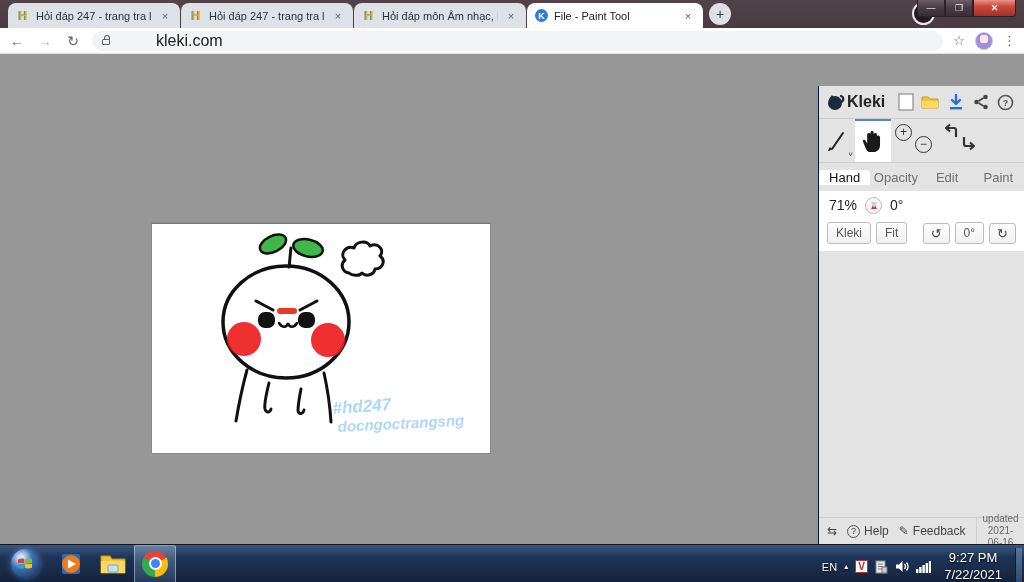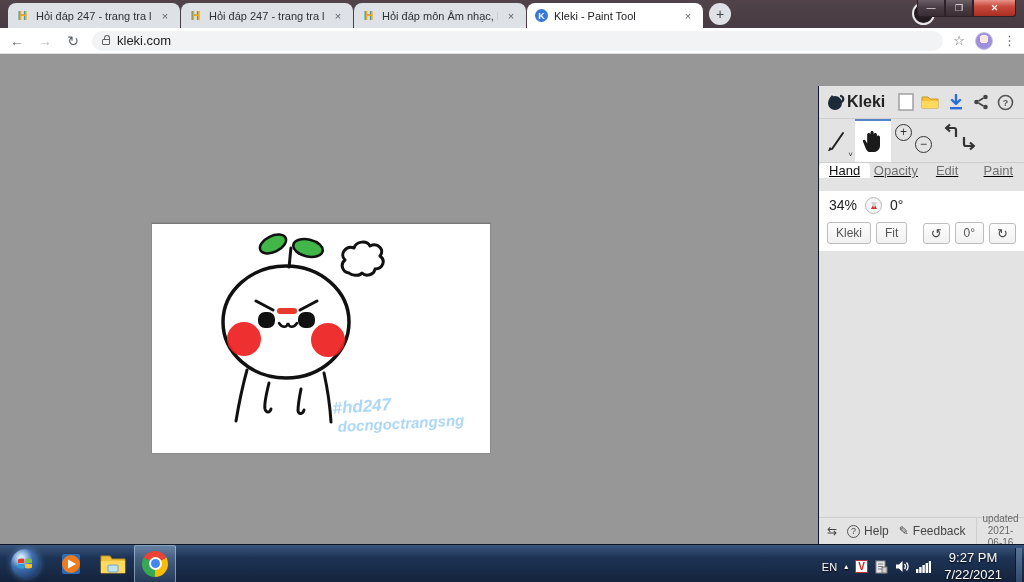--- a/index.html
+++ b/index.html
@@ -25,21 +25,21 @@
   .win-btn.min { border-radius:0 0 0 3px; }
   .win-btn.close { width:43px; background:linear-gradient(#e8928a,#c94a3d 40%,#a82e22); border-radius:0 0 3px 0; font-weight:bold; }
 
   
   .toolbar { height:26px; background:#fff; display:flex; align-items:center; padding:0 8px; gap:10px; flex:none; border-bottom:1px solid #e0e0e0; }
   .nav-ico { font-size:14px; color:#5f6368; width:18px; text-align:center; cursor:pointer; }
   .nav-ico.disabled { color:#b8bcbf; }
   .urlbar { flex:1; height:20px; background:#f1f3f4; border-radius:10px; display:flex; align-items:center; padding:0 10px; gap:7px; }
   .lock { width:8px; height:6px; border:1.5px solid #5f6368; border-radius:1px; position:relative; margin-top:3px; }
   .lock:before { content:""; position:absolute; left:1px; top:-5px; width:4px; height:4px; border:1.5px solid #5f6368; border-bottom:none; border-radius:3px 3px 0 0; }
-  .url-text { font-size:13px; color:#202124; }
+  .url-text { font-size:16px; color:#202124;margin-left:39px; }
   .star { font-size:13px; color:#5f6368; cursor:pointer; }
   .avatar { width:18px; height:18px; border-radius:50%; background:radial-gradient(circle at 50% 38%, #f6e7e0 0 34%, #9f8fd8 35% 100%); border:1px solid #c5bfe0; cursor:pointer; }
   .dots { font-size:13px; color:#5f6368; cursor:pointer; letter-spacing:0; }
 
   
   .content { flex:1; display:flex; min-height:0; }
   .canvas-area { width:818px; background:#979797; position:relative; }
   .drawing { position:absolute; left:152px; top:169px; width:338px; height:230px; background:#fff; box-shadow:0 0 0 1px #8a8a8a, inset 0 1px 0 #777; }
 
   
@@ -51,21 +51,21 @@
   .p-tools { height:44px; display:flex; align-items:stretch; border-bottom:1px solid #cfcfcf; }
   .tool { width:36px; display:flex; align-items:center; justify-content:center; cursor:pointer; position:relative; }
   .tool.selected { background:#fff; border-top:2px solid #5884c8; }
   .tool .caret { position:absolute; right:2px; bottom:3px; font-size:8px; color:#333; }
   .zoom-pair { width:46px; position:relative; cursor:pointer; }
   .zc { position:absolute; width:17px; height:17px; border:1.6px solid #333; border-radius:50%; color:#333; font-size:12px; line-height:14px; text-align:center; background:transparent; }
   .p-file { height:27px; display:flex; align-items:center; padding:0 6px; gap:5px; }
   .thumb { width:22px; height:19px; background:#fff; border:1px solid #aaa; border-radius:2px; flex:none; display:flex; align-items:center; justify-content:center; }
   .fname { flex:1; font-size:10px; color:#9a9a9a; white-space:nowrap; overflow:hidden; }
   .opacity { flex:none; text-align:center; font-size:9px; color:#555; line-height:1.15; }
-  .p-tabs { height:28px; display:flex; align-items:flex-start;text-decoration:underline; }
+  .p-tabs { height:28px; display:flex; align-items:center; }
   .ptab { flex:1; display:flex; align-items:center; justify-content:center; font-size:13px; color:#707070; cursor:pointer; }
   .ptab.active { background:#fff; border-radius:4px 4px 0 0; color:#111; }
   .p-zoom { height:28px; background:#fff; display:flex; align-items:center; gap:8px; padding:0 10px; }
   .zval { font-size:14px; color:#222; }
   .compass { width:17px; height:17px; border-radius:50%; border:1px solid #b9b9b9; background:#f4f4f4; position:relative; }
   .compass:before { content:""; position:absolute; left:5px; top:2px; border:3.5px solid transparent; border-bottom:6px solid #c33; }
   .compass:after { content:""; position:absolute; left:5px; bottom:2px; border:3.5px solid transparent; border-top:6px solid #cfcfcf; }
   .p-actions { height:32px; background:#fff; display:flex; align-items:center; gap:5px; padding:0 8px 4px 8px; }
   .btn { background:linear-gradient(#fdfdfd,#f1f1f1); border:1px solid #bdbdbd; border-radius:3px; color:#555; font-size:12px; padding:3px 8px; cursor:pointer; }
   .btn.icon { font-size:13px; padding:2px 7px; color:#444; }
@@ -110,21 +110,21 @@
       </div>
 
       <div class="tab inactive">
         <span class="favicon fav-h">H</span>
         <span class="title">Hỏi đáp môn Âm nhạc, Mỹ thuật</span>
         <span class="close">×</span>
       </div>
 
       <div class="tab active">
         <span class="favicon fav-kleki">K</span>
-        <span class="title">Kleki - Paint Tool</span>
+        <span class="title">File - Paint Tool</span>
         <span class="close">×</span>
       </div>
 
       <div class="newtab-btn">+</div>
     </div>
 
     <div class="media-btn">♥</div>
 
     <div class="win-controls">
       <div class="win-btn min">—</div>
@@ -257,21 +257,21 @@
 
 
       <div class="p-tabs">
         <div class="ptab active">Hand</div>
         <div class="ptab">Opacity</div>
         <div class="ptab">Edit</div>
         <div class="ptab">Paint</div>
       </div>
 
       <div class="p-zoom">
-        <span class="zval">34%</span>
+        <span class="zval">71%</span>
         <span class="compass"></span>
         <span class="zval">0°</span>
       </div>
 
       <div class="p-actions">
         <button class="btn">Kleki</button>
         <button class="btn">Fit</button>
         <span class="spacer"></span>
         <button class="btn icon">↺</button>
         <button class="btn">0°</button>

